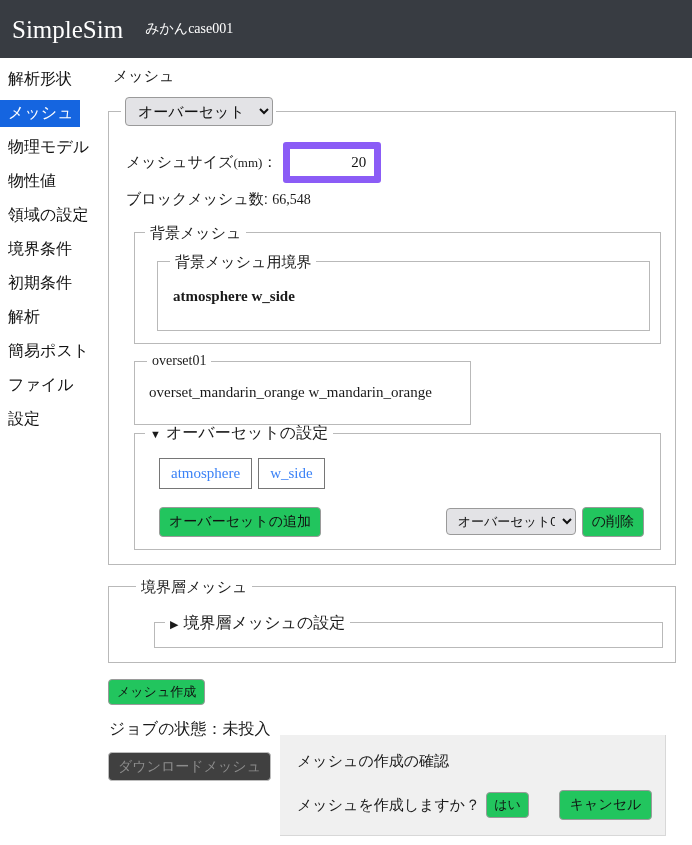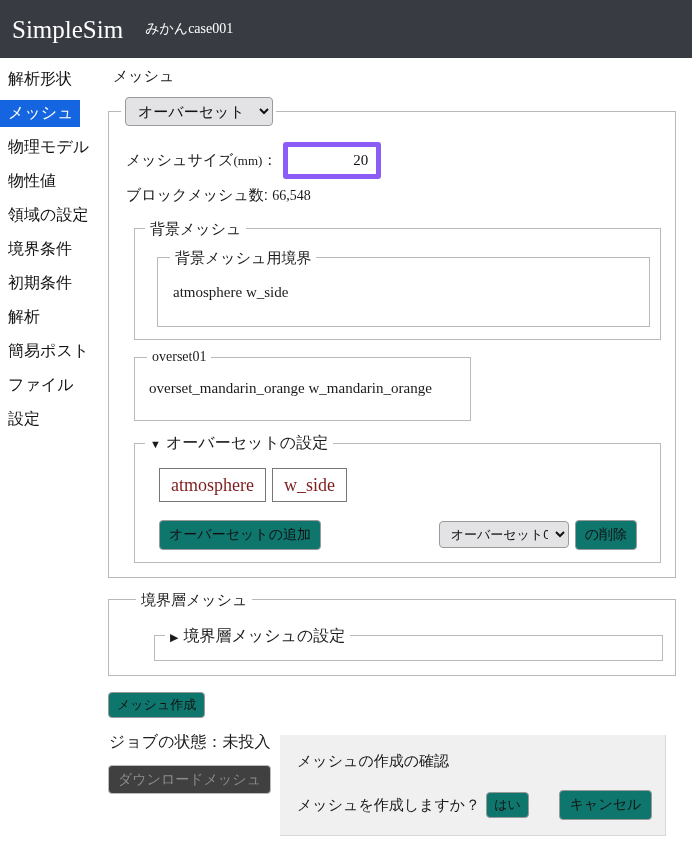--- a/index.html
+++ b/index.html
@@ -130,21 +130,21 @@
     font-family: "Liberation Serif", serif;
     font-size: 13px;
   }
   #mesh-size-input {
     width: 98px;
     margin-left: 6px;
     padding: 5px 8px;
     font-family: "Liberation Serif", serif;
     font-size: 15px;
     text-align: right;
-    border: 5px solid #8b5cf6;
+    border: 7px solid #8b5cf6;
     border-radius: 3px;
     color: #111;
     background: #fff;
     box-sizing: border-box;
   }
   #block-count-row {
     margin: 7px 0 0 5px;
     font-size: 15px;
   }
   #block-count-row .count {
@@ -159,20 +159,21 @@
   }
   #bg-boundary-fieldset {
     margin: 10px 0 0 12px;
     padding: 4px 10px 10px 12px;
   }
   #bg-boundary-fieldset .patch-text {
     font-family: "Liberation Serif", serif;
     font-size: 15px;
     padding: 16px 0 16px 3px;
     line-height: 1;
+    font-weight: bold;
   }
 
   
   #overset01-fieldset {
     margin: 10px 2px 0 13px;
     width: 337px;
     padding: 4px 10px 10px 12px;
   }
   #overset01-fieldset > legend {
     font-family: "Liberation Serif", serif;
@@ -180,54 +181,54 @@
   }
   #overset01-fieldset .patch-text {
     font-family: "Liberation Serif", serif;
     font-size: 15px;
     padding: 13px 0 14px 2px;
     line-height: 1;
   }
 
   
   #overset-settings-fieldset {
-    margin: 14px 2px 0 13px;
-    padding: 4px 17px 12px 10px;
+    margin: 0 2px 0 13px;
+    padding: 4px 10px 12px 10px;
   }
   #overset-settings-fieldset > legend {
     font-size: 16px;
   }
   .tri { font-size: 11px; display: inline-block; margin-right: 5px; }
 
   .chip-row {
     display: flex;
     gap: 6px;
     margin: 13px 0 0 14px;
   }
   .chip {
     border: 1px solid #767676;
     background: #ffffff;
     font-family: "Liberation Serif", serif;
-    font-size: 18px;
+    font-size: 15px;
     padding: 7px 11px;
     line-height: 1;
-    color: #7f1d1d;
+    color: #3b82f6;
   }
 
   .action-row {
     display: flex;
     align-items: center;
     margin: 18px 6px 0 14px;
   }
   .action-row .spacer { flex: 1 1 auto; }
 
   button.ui-button {
     font-family: "Liberation Sans", sans-serif;
     font-size: 14px;
-    background: #0f766e;
+    background: #22c55e;
     border: 1px solid #9a9a9a;
     border-radius: 4px;
     padding: 5px 9px;
     color: #111;
     cursor: pointer;
     line-height: 1.25;
   }
   button.ui-button:disabled,
   button.ui-button.disabled {
     color: #8c8c8c;

